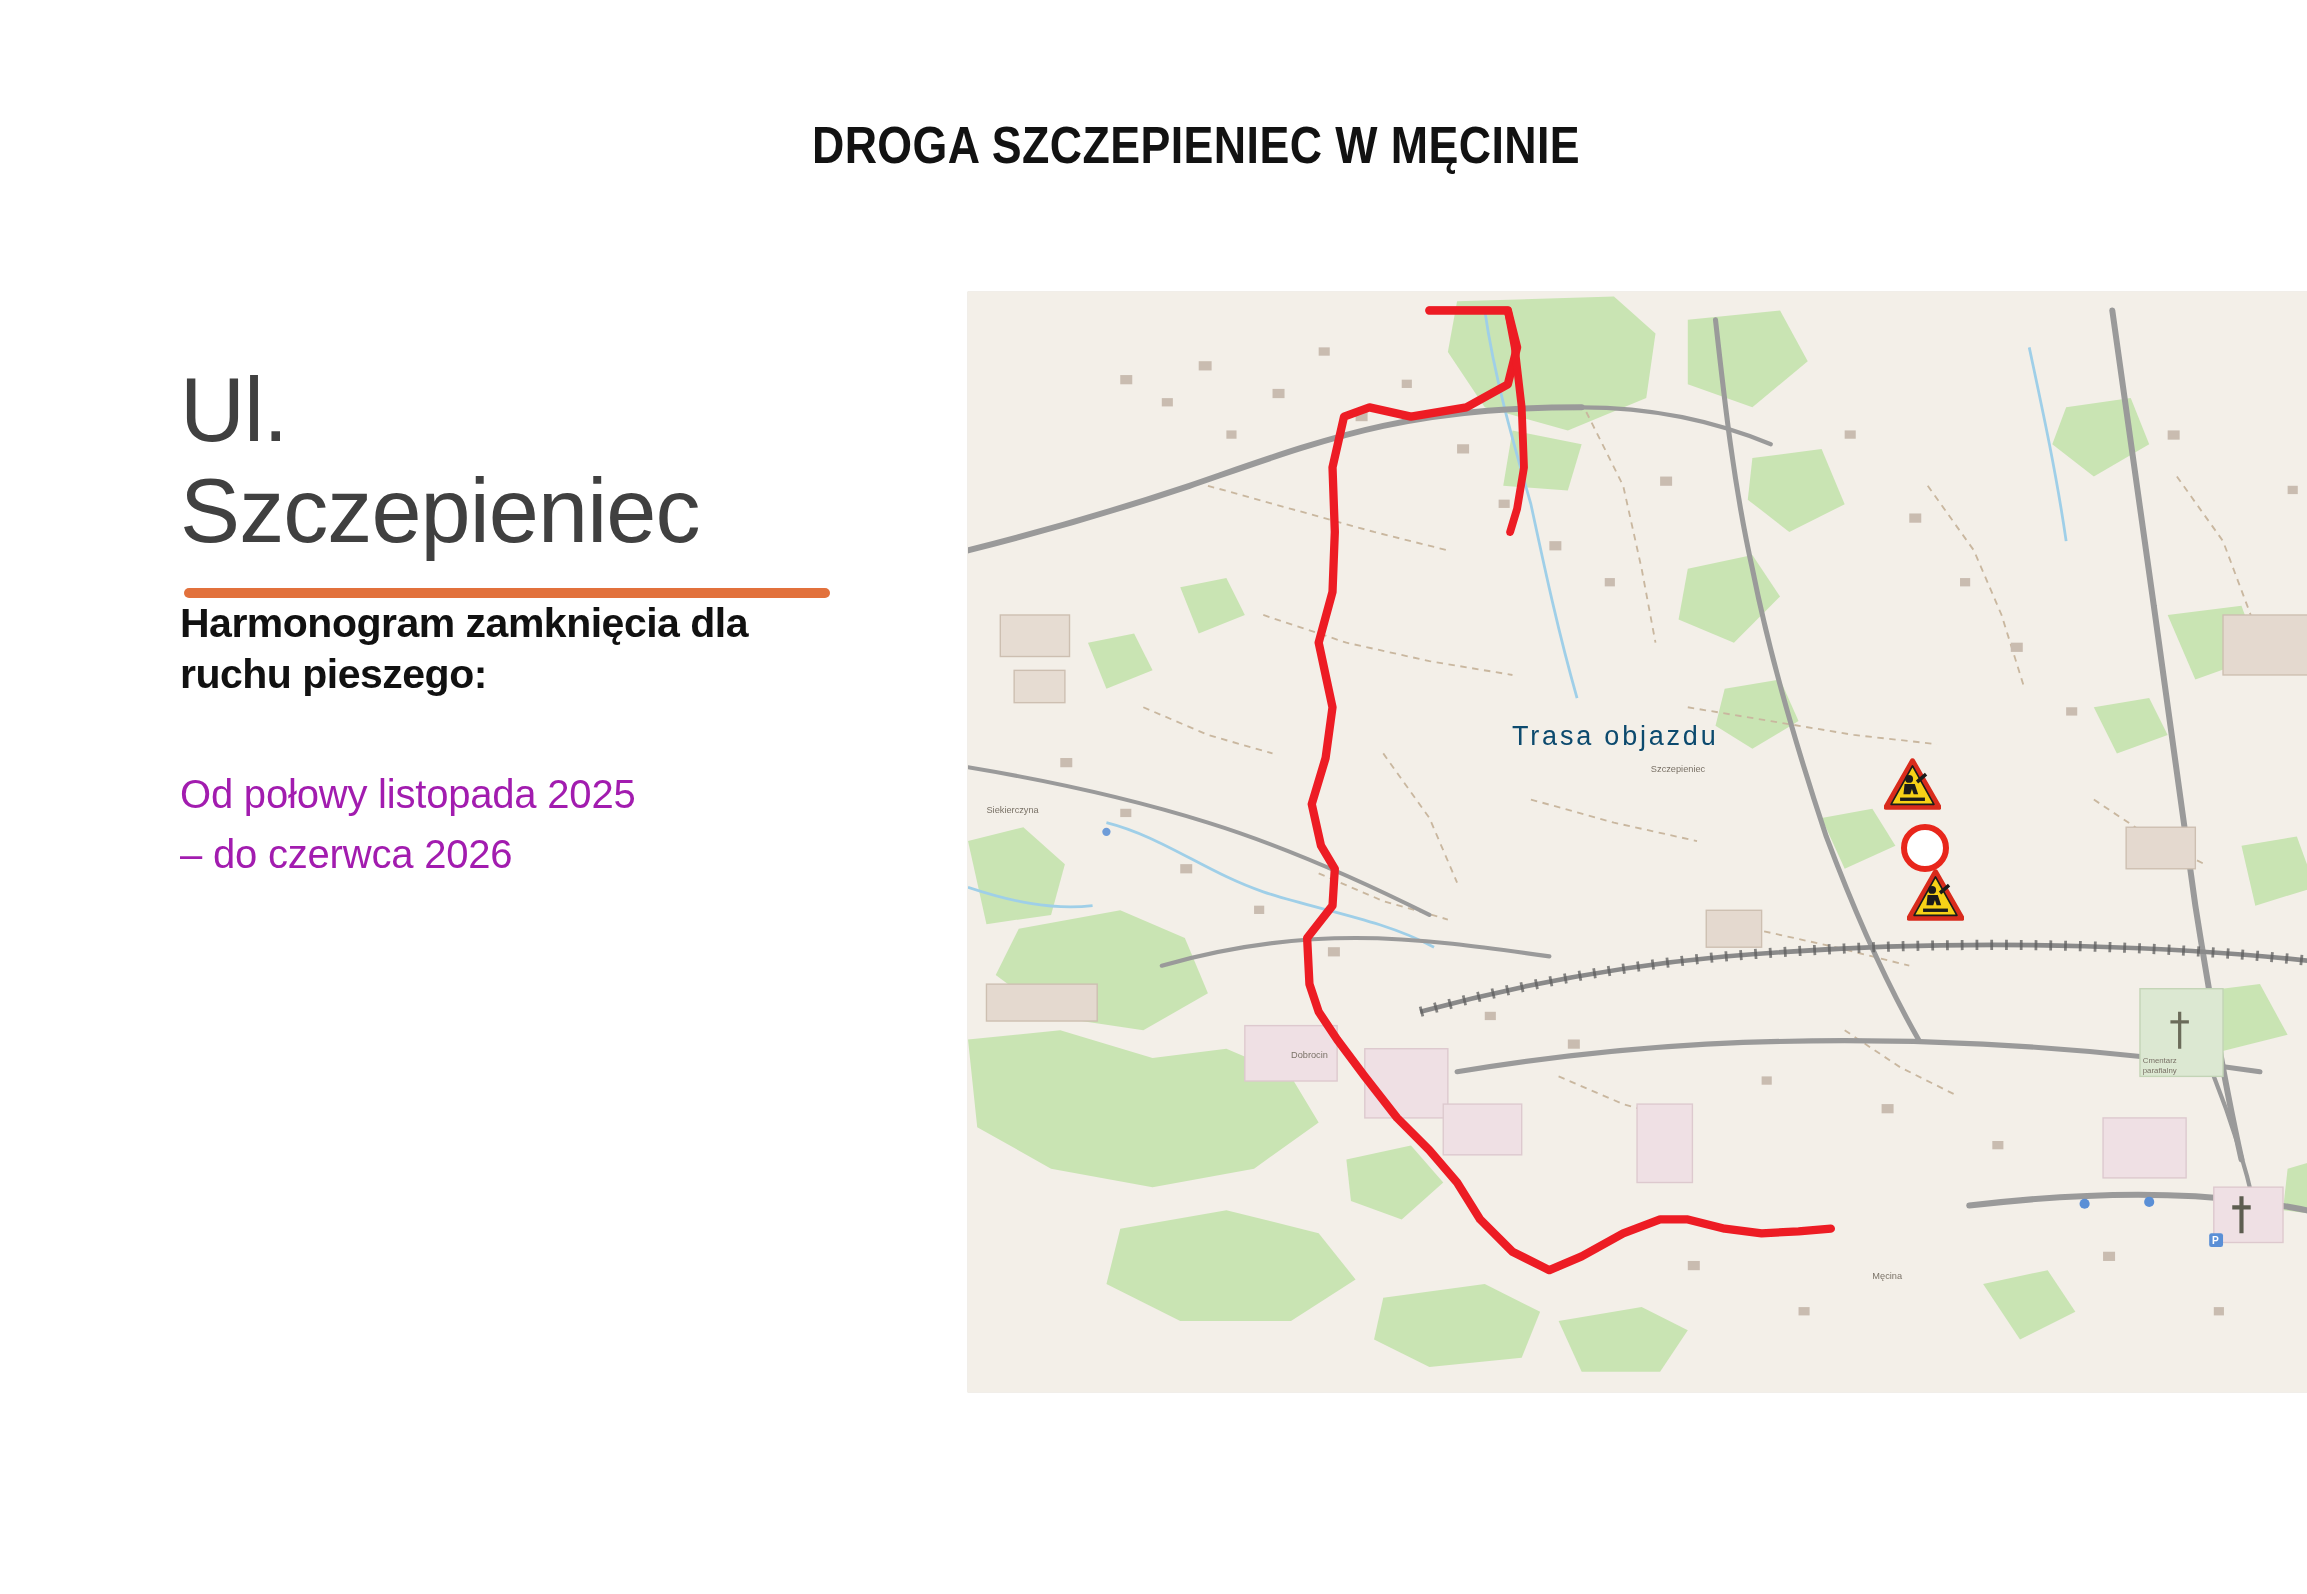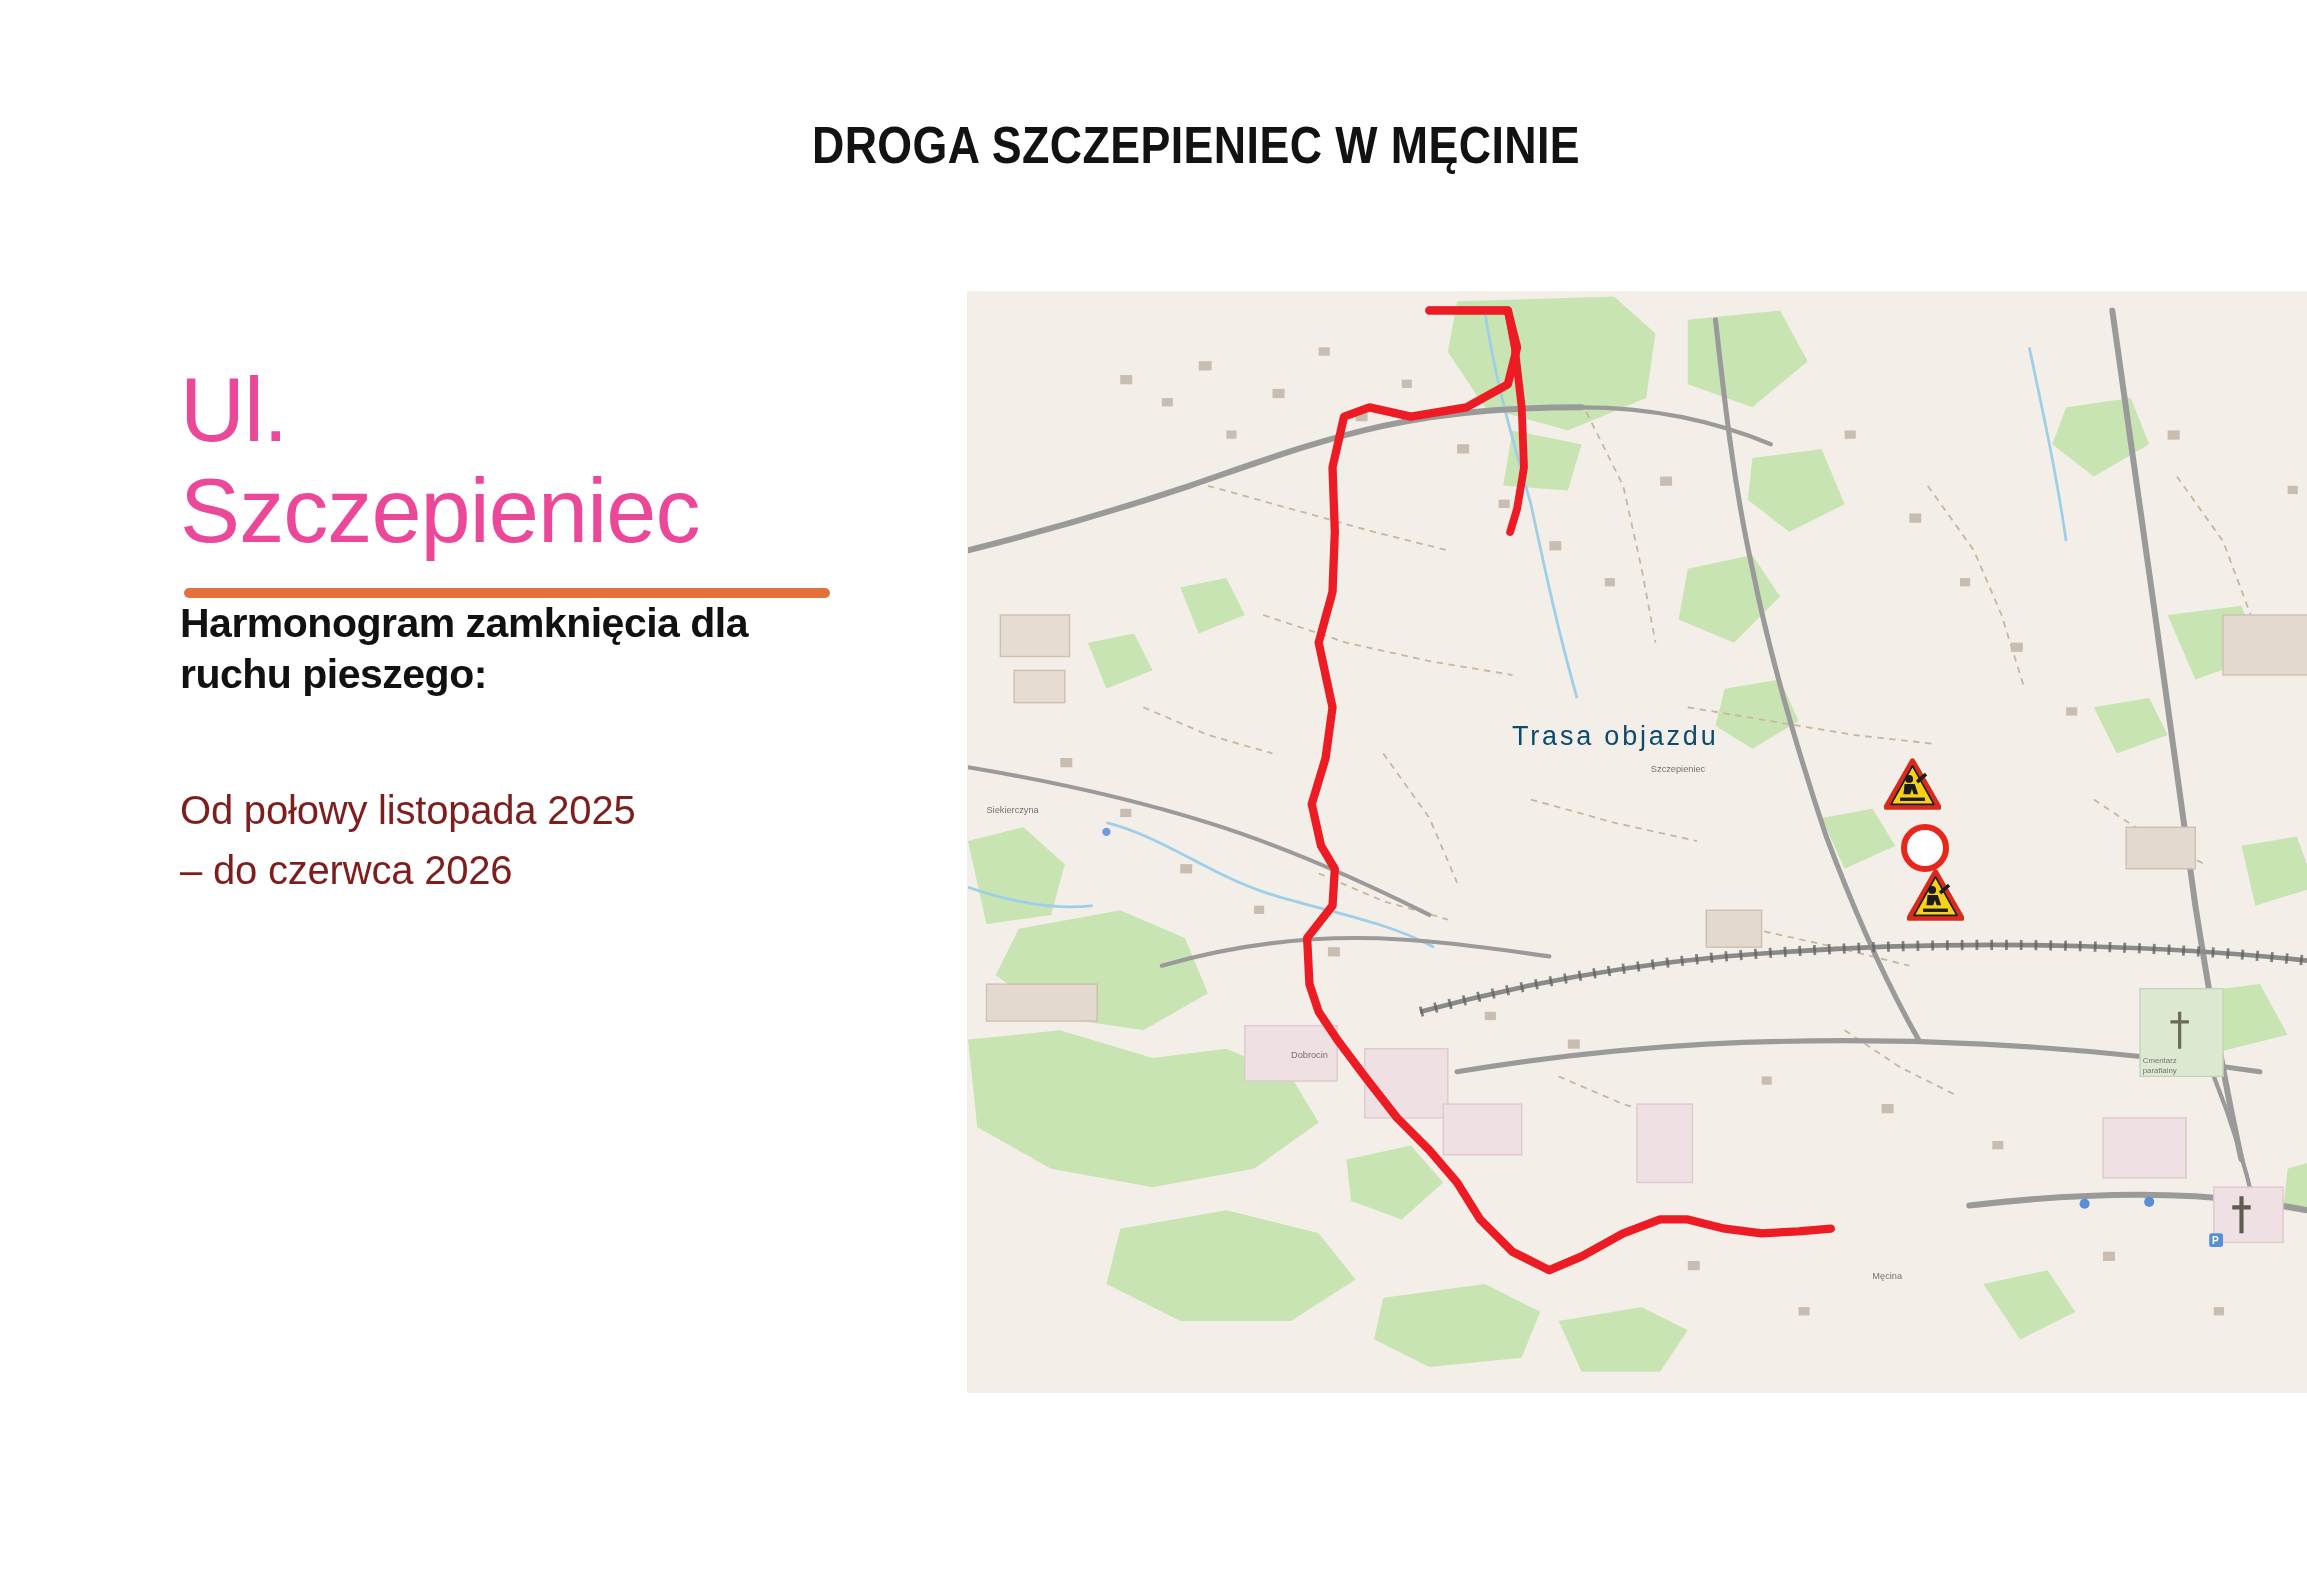--- a/index.html
+++ b/index.html
@@ -36,21 +36,21 @@
   #left-column {
     position: absolute;
     left: 180px;
     top: 360px;
     width: 784px;
   }
   #street-heading {
     font-size: 90px;
     line-height: 1.12;
     font-weight: 400;
-    color: #ec4899;
+    color: #404040;
     letter-spacing: -0.9px;
     margin: 0;
     white-space: pre-line;
   }
   #divider {
     margin-top: 26px;
     margin-left: 3.7px;
     width: 646px;
     height: 10px;
     background: #E2713C;
@@ -58,25 +58,25 @@
   }
   #schedule-label {
     font-size: 41px;
     line-height: 1.25;
     font-weight: 700;
     color: #111111;
     letter-spacing: -0.5px;
     white-space: pre-line;
   }
   #schedule-dates {
-    margin-top: 80px;
+    margin-top: 64px;
     font-size: 40px;
     line-height: 1.5;
     font-weight: 400;
-    color: #7f1d1d;
+    color: #a21caf;
     letter-spacing: -0.2px;
     white-space: pre-line;
   }
 
   
   #map-figure {
     position: absolute;
     left: 968px;
     top: 292px;
     width: 1351px;

